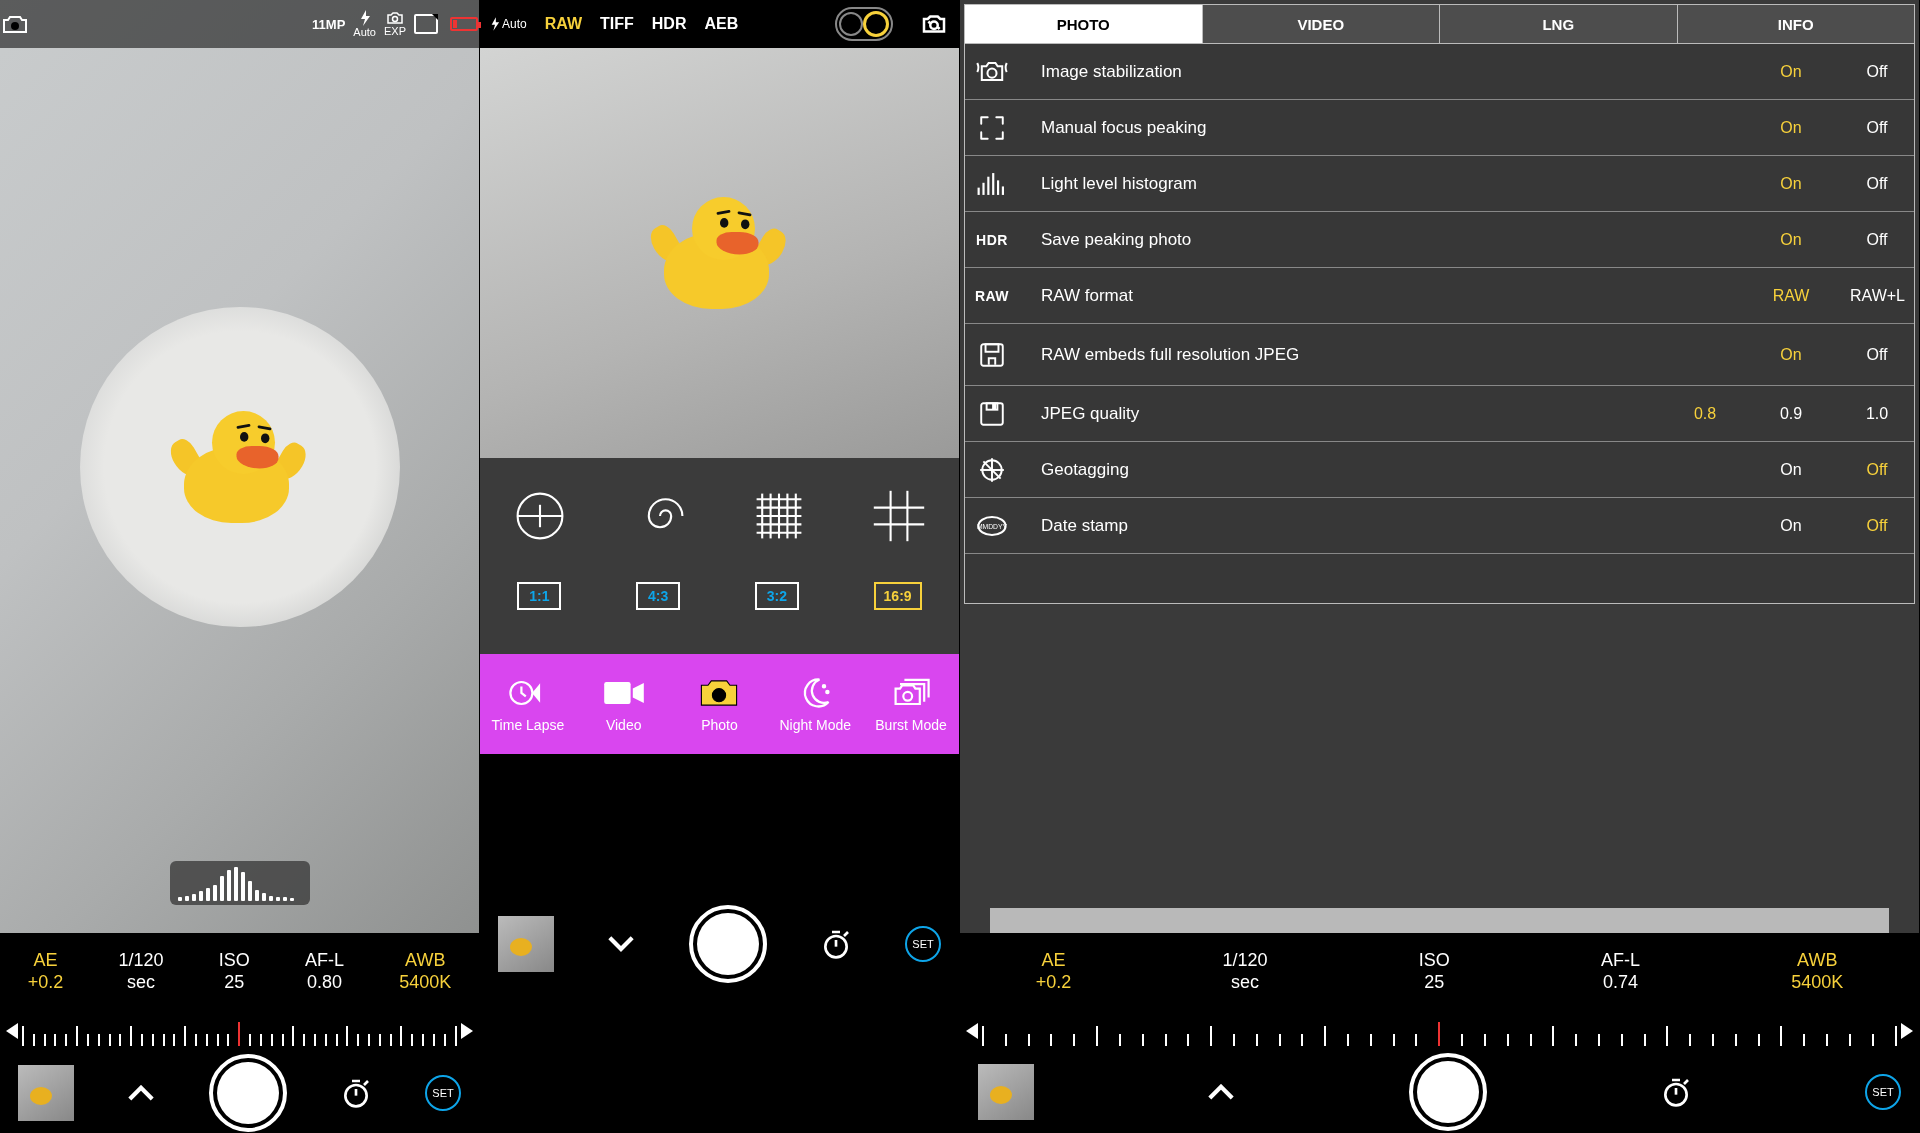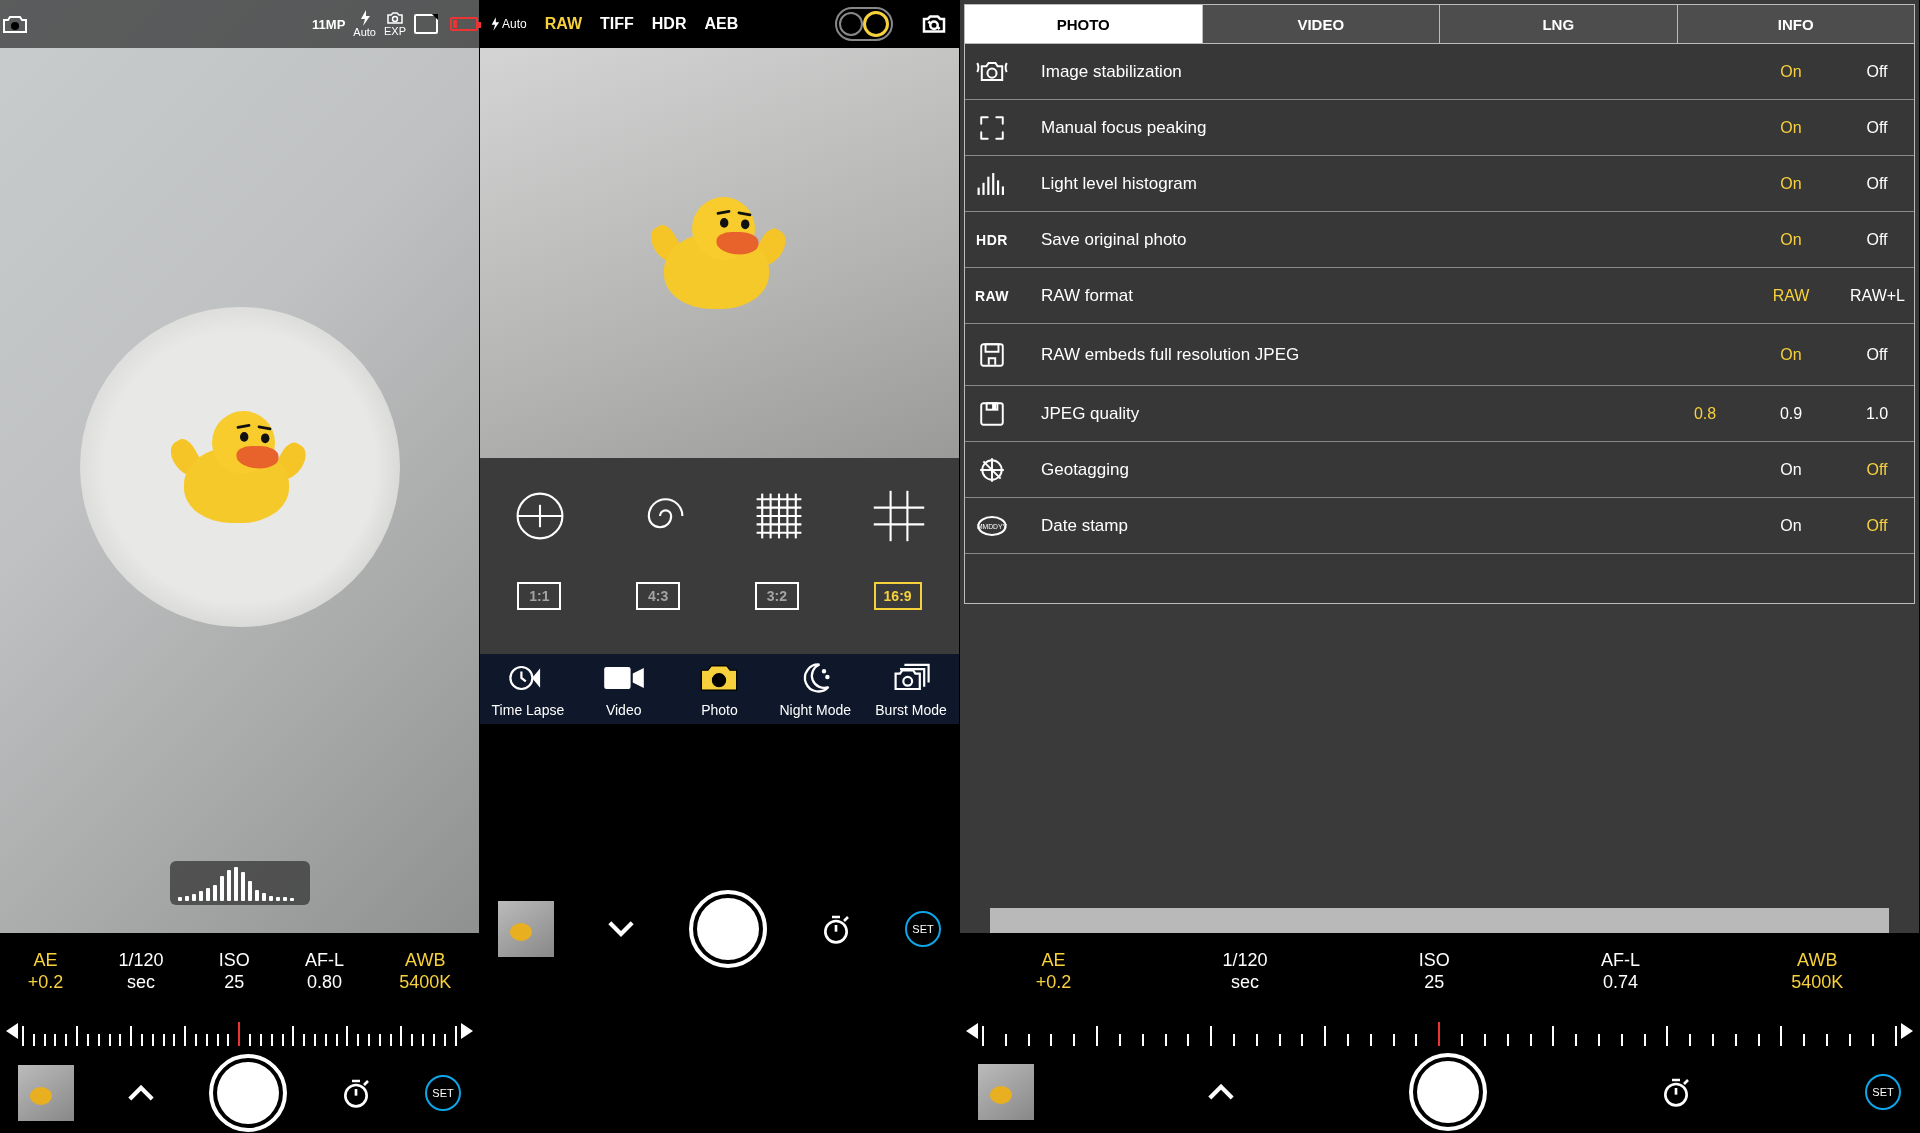--- a/index.html
+++ b/index.html
@@ -100,23 +100,23 @@
   .p2-topbar .sel{color:#f7d13b;}
   .double-ring{display:flex;gap:0;margin-left:auto;align-items:center;border:2px solid #888;border-radius:40px;padding:2px;}
   .double-ring span{width:24px;height:24px;border:2px solid #888;border-radius:50%;display:inline-block;}
   .double-ring span.active{width:26px;height:26px;border:3px solid #f7d13b;}
   .flip-cam{width:30px;height:30px;margin-left:8px;}
   .p2-viewfinder{height:410px;background:linear-gradient(160deg,#d3d4d3,#b4b4b3 60%,#9a9a99);display:flex;align-items:center;justify-content:center;position:relative;}
   .grid-panel{background:#3b3b3b;padding:18px 0;}
   .grid-row{display:flex;justify-content:space-around;align-items:center;height:80px;}
   .grid-ic{width:56px;height:56px;display:flex;align-items:center;justify-content:center;}
   .grid-ic svg{stroke:#fff;stroke-width:1.5;fill:none;}
-  .ratio-btn{border:2px solid #fff;padding:4px 8px;font-size:14px;font-weight:600;color:#a3a3a3;min-width:44px;text-align:center;}
+  .ratio-btn{border:2px solid #fff;padding:4px 8px;font-size:14px;font-weight:600;color:#0ea5e9;min-width:44px;text-align:center;}
   .ratio-btn.active{border-color:#f7d13b;color:#f7d13b;}
-  .mode-row{height:70px;background:#0f172a;display:flex;justify-content:space-around;align-items:center;font-size:14px;}
+  .mode-row{height:100px;background:#d946ef;display:flex;justify-content:space-around;align-items:center;font-size:14px;}
   .mode-col{display:flex;flex-direction:column;align-items:center;gap:6px;width:92px;}
   .mode-ic{width:44px;height:36px;display:flex;align-items:center;justify-content:center;}
   .mode-ic svg{width:100%;height:100%;}
   .mode-col.active .mode-ic svg *{stroke:#000;}
 
   
   .p3-bg{position:absolute;inset:0;background:#3a3a3a;}
   .p3-tabs{position:relative;z-index:2;display:flex;height:40px;margin:4px 4px 0;border:1px solid #bbb;}
   .p3-tabs div{flex:1;display:flex;align-items:center;justify-content:center;font-size:15px;font-weight:600;background:rgba(80,80,80,.9);border-right:1px solid #bbb;color:#fff;}
   .p3-tabs div:last-child{border-right:none;}
@@ -491,21 +491,21 @@
           </svg>
         </span>
         <span class="lbl">Light level histogram</span>
         <span class="opt sel">On</span>
         <span class="opt">Off</span>
       </div>
       <div class="srow">
         <span class="ic">
           <span class="slab">HDR</span>
         </span>
-        <span class="lbl">Save original photo</span>
+        <span class="lbl">Save peaking photo</span>
         <span class="opt sel">On</span>
         <span class="opt">Off</span>
       </div>
       <div class="srow">
         <span class="ic">
           <span class="slab">RAW</span>
         </span>
         <span class="lbl">RAW format</span>
         <span class="opt sel">RAW</span>
         <span class="opt">RAW+L</span>

